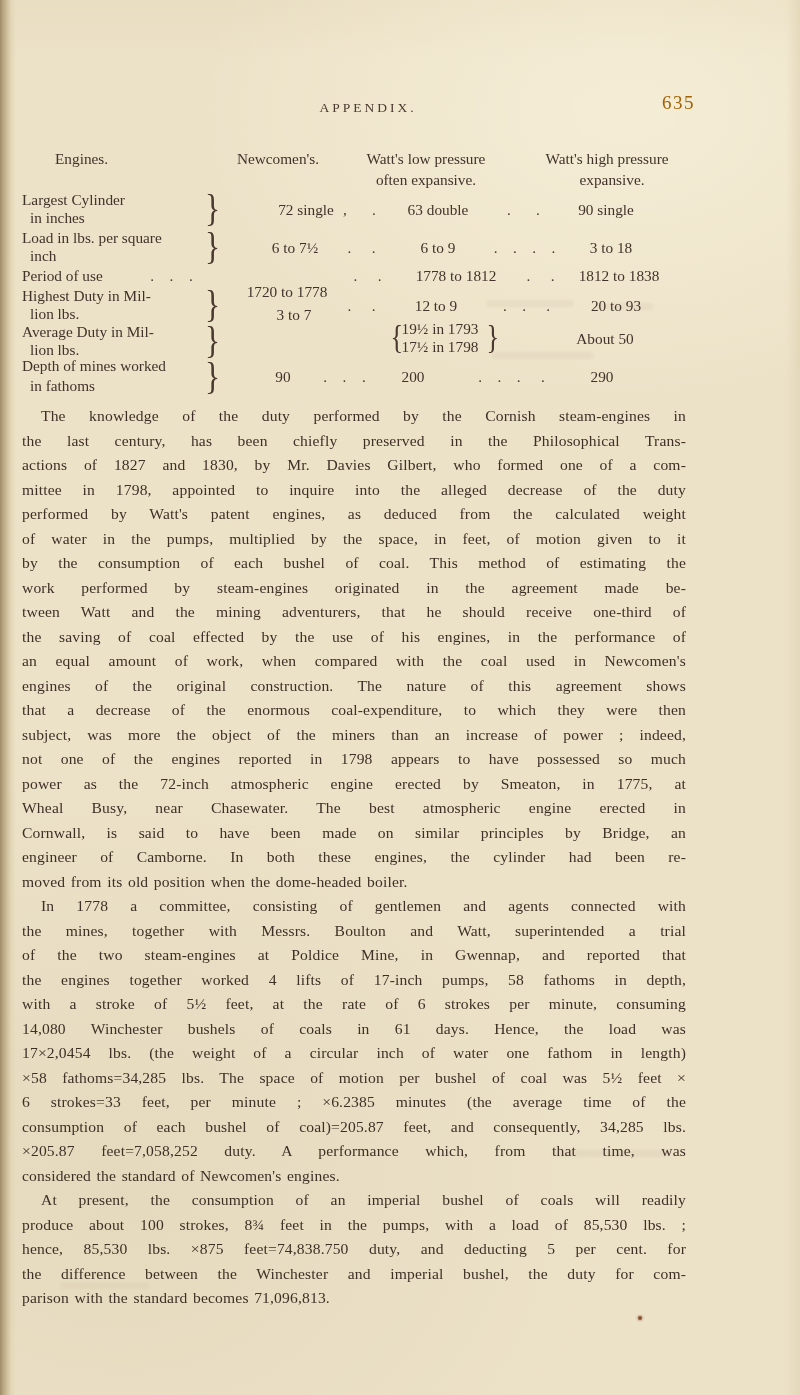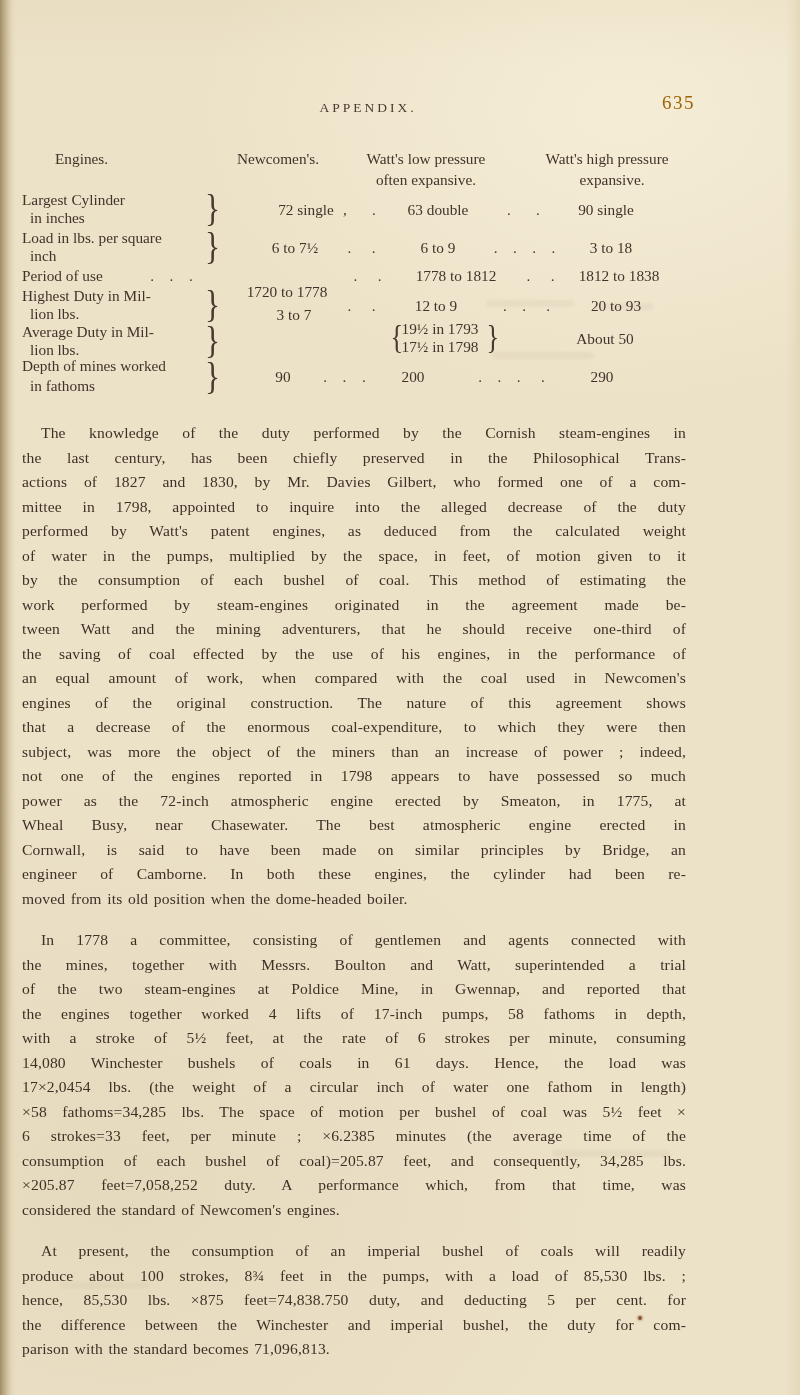--- a/index.html
+++ b/index.html
@@ -45,21 +45,21 @@
   .vbrace{font-size:33px;line-height:1;position:absolute;color:#4a392e;transform:scaleX(.8);}
   .dots{letter-spacing:1px;color:#4a392e;}
   
   .bodytext{
     position:absolute;left:22px;top:404px;width:664px;
     font-size:15.6px;line-height:24.5px;letter-spacing:.15px;word-spacing:1.5px;
     color:#3f3026;
   }
   .bl{text-align:justify;text-align-last:justify;white-space:normal;height:24.5px;overflow:visible;}
   .bl.last{text-align:left;text-align-last:left;}
-  .bl.indent{text-indent:19px;margin-top:17px;}
+  .bl.indent{text-indent:19px;}
   
   .gbar{position:absolute;height:7px;border-radius:3px;background:#73624a;opacity:.055;filter:blur(1.1px);}
   .speck{position:absolute;left:638px;top:1316px;width:4px;height:4px;border-radius:50%;
          background:#8d5334;box-shadow:0 0 2px 1px rgba(141,83,52,.35);}
 </style>
 </head>
 <body>
 
 <div class="page">
   <div class="edge-left"></div>

